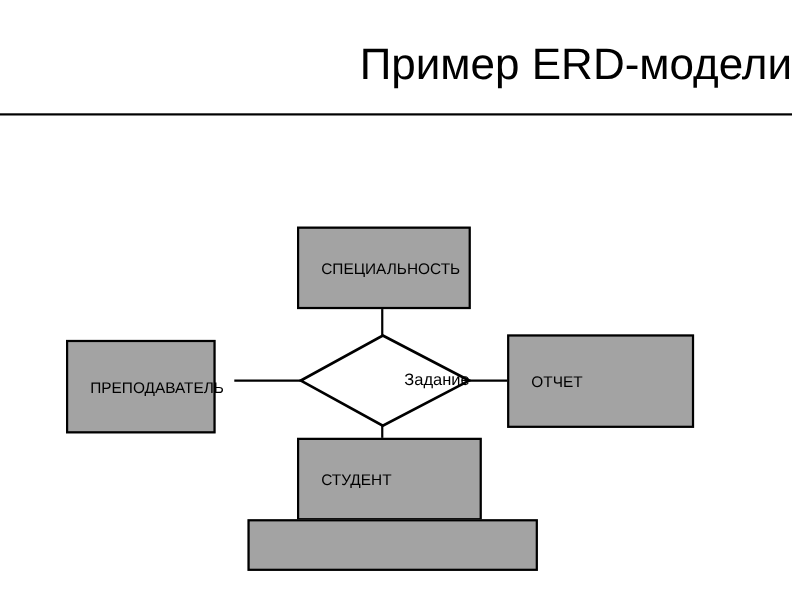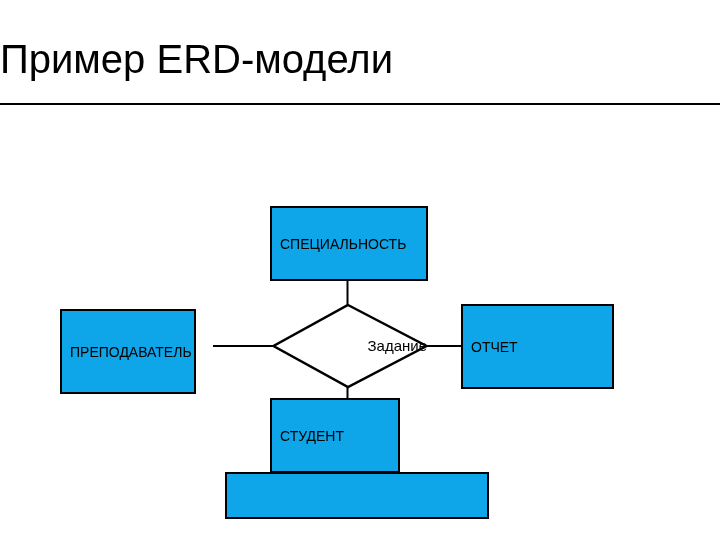--- a/index.html
+++ b/index.html
@@ -11,21 +11,21 @@
   }
   .slide {
     position: relative;
     width: 720px; height: 540px;
     background: var(--bg, #ffffff);
     overflow: hidden;
   }
   .slide-title {
     position: absolute;
     left: 0; top: 36px; width: 720px;
-    text-align: left;
+    text-align: right;
     font-size: 40px;
     line-height: 1.15;
     letter-spacing: 0px;
     color: var(--text, #000000);
     white-space: nowrap;
   }
   .divider {
     position: absolute;
     left: 0; top: 103px;
     width: 720px; height: 2px;
@@ -40,31 +40,31 @@
   }
   svg.connectors {
     position: absolute;
     left: 0; top: 0;
     width: 720px; height: 540px;
   }
   .entity {
     position: absolute;
     box-sizing: border-box;
     border: 2px solid var(--line, #000000);
-    background: #0ea5e9;
+    background: #a3a3a3;
     display: flex;
     align-items: center;
-    padding-left: 8px;
+    padding-left: 20px;
     font-size: 14px;
     color: var(--text, #000000);
   }
   .box-specialty { left: 270px; top: 206px; width: 158px; height: 75px; }
   .box-teacher   { left: 60px;  top: 309px; width: 136px; height: 85px; }
-  .box-report    { left: 461px; top: 304px; width: 153px; height: 85px; }
-  .box-student   { left: 270px; top: 398px; width: 130px; height: 75px; text-align: right; }
+  .box-report    { left: 461px; top: 304px; width: 170px; height: 85px; }
+  .box-student   { left: 270px; top: 398px; width: 168px; height: 75px; text-align: right; }
   .box-extra     { left: 225px; top: 472px; width: 264px; height: 47px; }
   .rel-label {
     position: absolute;
     left: 273px; top: 337px; width: 154px;
     text-align: right;
     font-size: 15px;
     line-height: 18px;
     color: var(--text, #000000);
   }
 </style>

